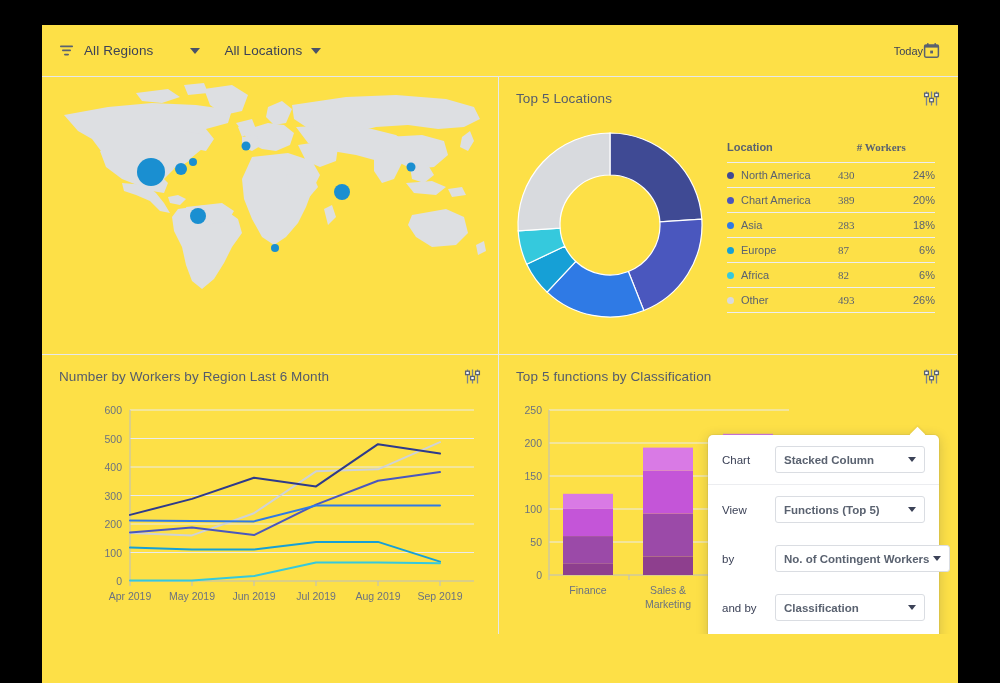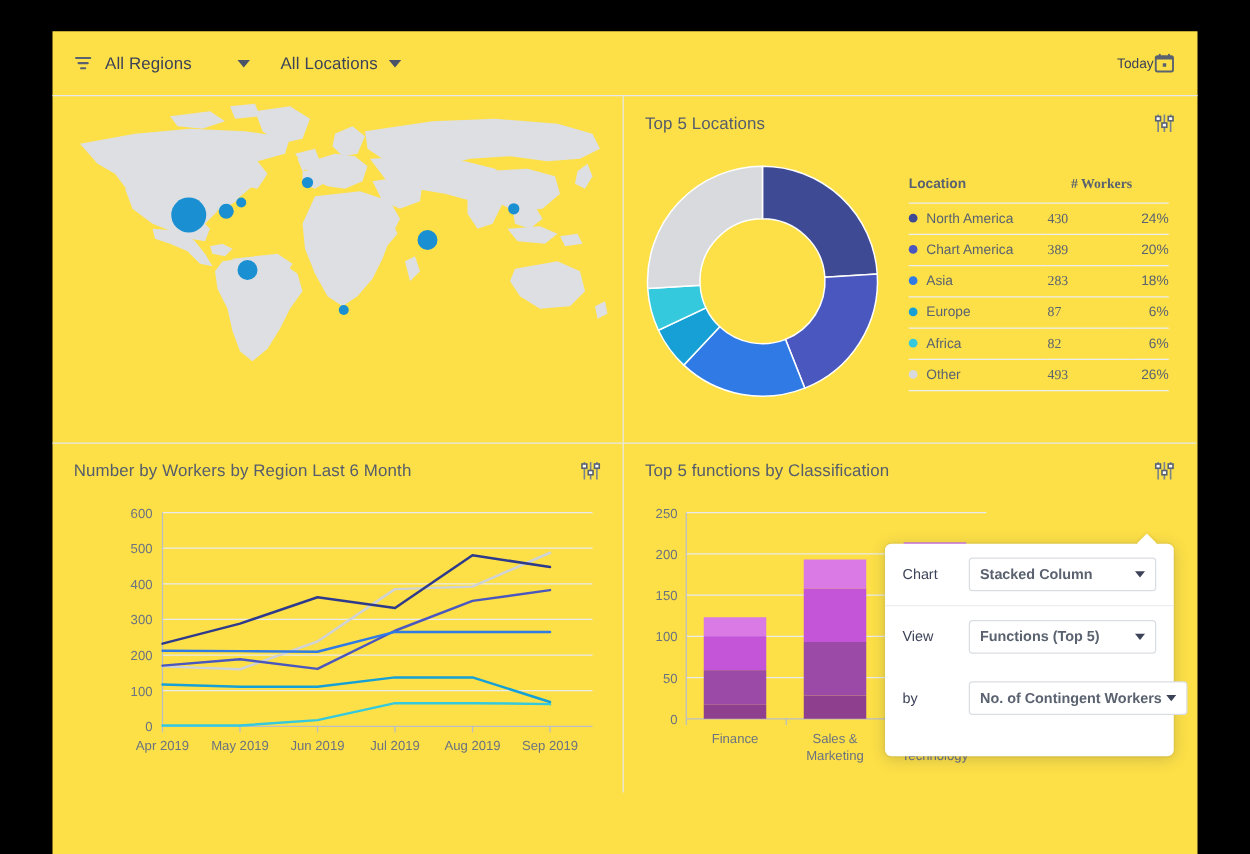--- a/index.html
+++ b/index.html
@@ -538,20 +538,27 @@
               <span class="sel-caret"></span>
             </div>
           </div>
           <div class="dlg-row">
             <span class="dlg-key">by</span>
             <div class="select">
               <span class="select-val">No. of Contingent Workers</span>
               <span class="sel-caret"></span>
             </div>
           </div>
+          <div class="dlg-row">
+            <span class="dlg-key">and by</span>
+            <div class="select">
+              <span class="select-val">Classification</span>
+              <span class="sel-caret"></span>
+            </div>
+          </div>
           <div class="dlg-actions">
             
             
           </div>
         </div>
       </div>
     </div>
 
   </div>
 </div>

